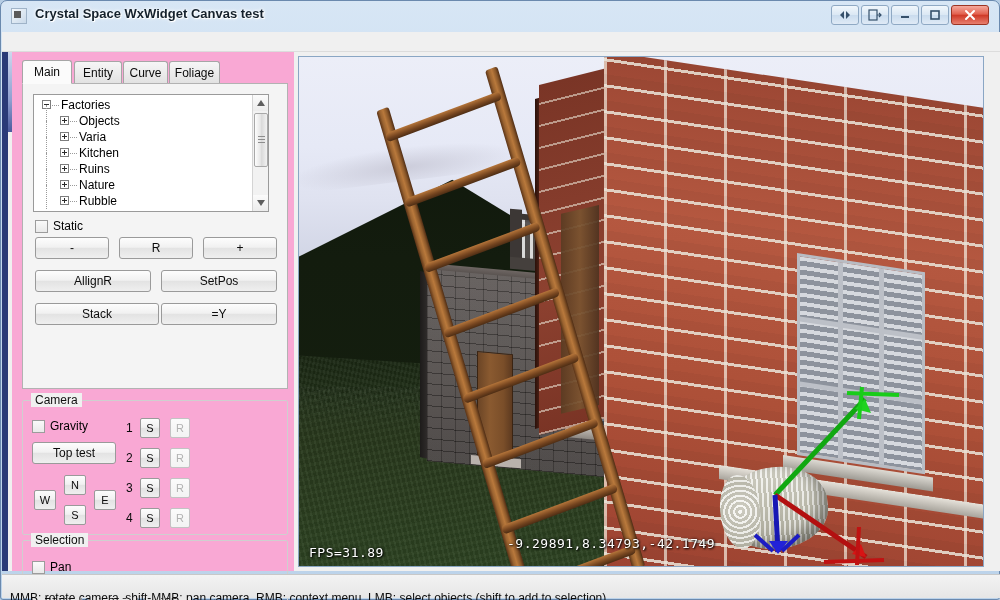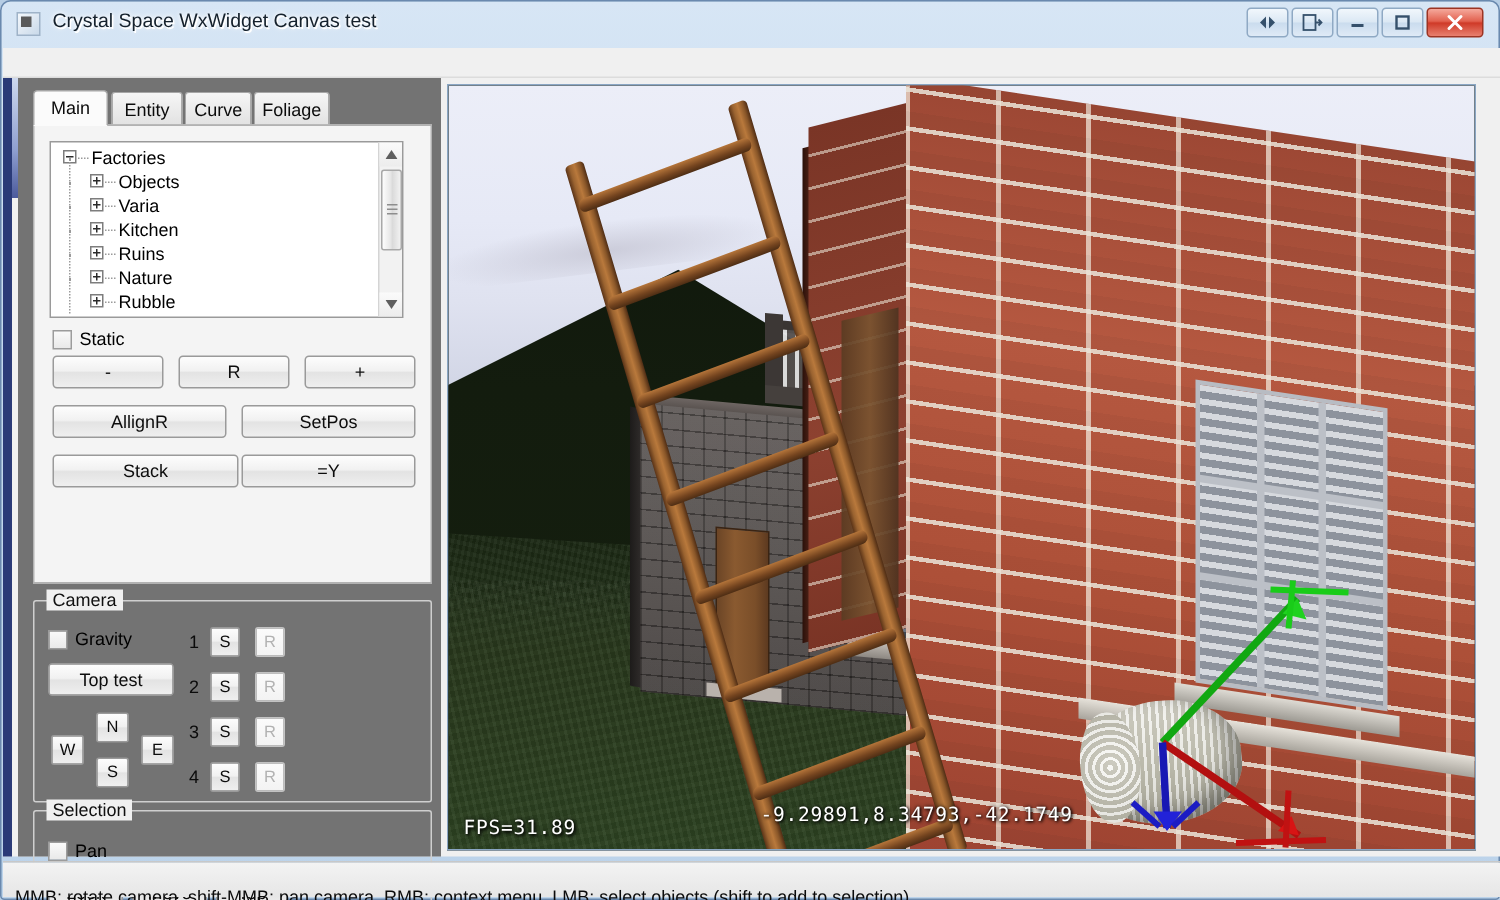--- a/index.html
+++ b/index.html
@@ -13,20 +13,21 @@
   
   .frame{
     position:absolute;inset:0;
     background:linear-gradient(180deg,#d7e6f5 0%,#c3d8ee 40%,#bcd3ea 100%);
     border:1px solid #6a89ae;border-radius:7px 7px 3px 3px;
     box-sizing:border-box;
   }
   .titlebar{
     position:absolute;left:0;top:0;width:988px;height:31px;
     box-sizing:border-box;
+    font-weight:bold;
   }
   .title-icon{
     position:absolute;left:10px;top:7px;width:16px;height:16px;
     background:linear-gradient(135deg,#f4f8fc,#c9d9e9);
     border:1px solid #9fb3c8;box-sizing:border-box;
   }
   .title-icon::after{
     content:"";position:absolute;left:2px;top:2px;width:7px;height:7px;
     background:#5a5a5a;
   }
@@ -75,21 +76,21 @@
 
   
   .edge-strip{
     position:absolute;left:0;top:0;width:6px;height:80px;
     background:linear-gradient(180deg,#cdd8ee 0%,#8f9fd0 60%,#4b5a9c 100%);
   }
 
   
   .lpanel{
     position:absolute;left:4px;top:0px;width:282px;height:519px;
-    background:#737373;
+    background:#f9a8d4;
   }
 
   
   .tabrow{position:absolute;left:10px;top:9px;height:22px;}
   .tab{
     position:absolute;top:0;height:22px;box-sizing:border-box;
     border:1px solid #a6a6a6;border-bottom:none;border-radius:3px 3px 0 0;
     background:linear-gradient(180deg,#f6f6f6,#e2e2e2);
     font-size:12px;color:#0b0b0b;
     display:flex;align-items:center;justify-content:center;

